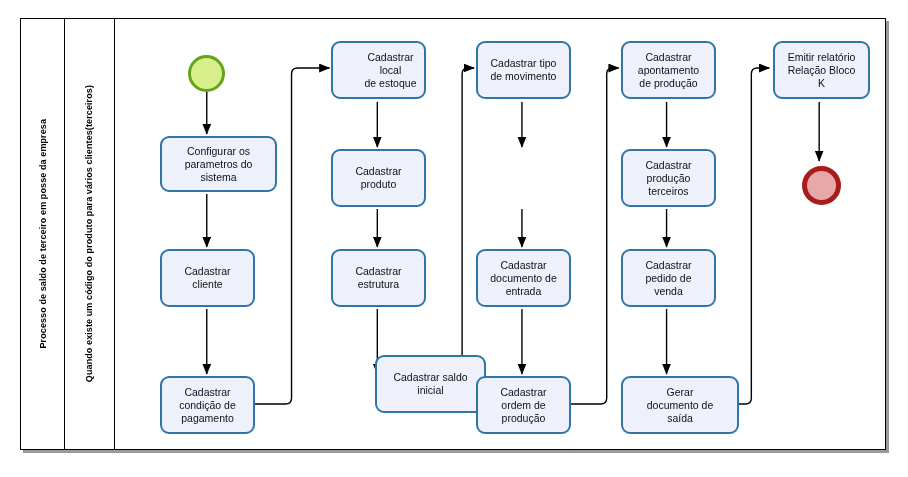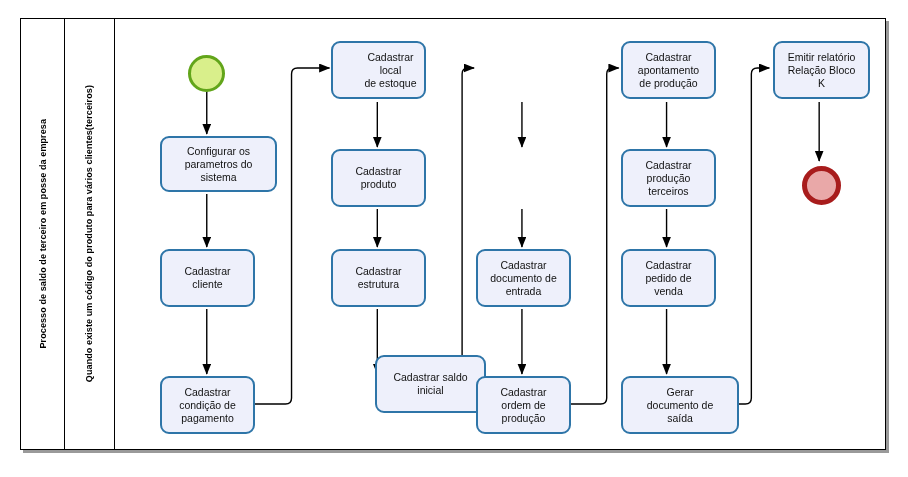--- a/index.html
+++ b/index.html
@@ -190,20 +190,22 @@
 
       <div class="task" style="left:217px; top:22px; width:95px; height:58px;padding-left:28px;">Cadastrar local
 de estoque</div>
       <div class="task" style="left:217px; top:130px; width:95px; height:58px;">Cadastrar
 produto</div>
       <div class="task" style="left:217px; top:230px; width:95px; height:58px;">Cadastrar
 estrutura</div>
       <div class="task" style="left:217px; top:336px; width:111px; height:58px;margin-left:44px;">Cadastrar saldo
 inicial</div>
 
+      <div class="task" style="left:362px; top:22px; width:95px; height:58px;">Cadastrar tipo
+de movimento</div>
       <div class="task" style="left:362px; top:230px; width:95px; height:58px;">Cadastrar
 documento de
 entrada</div>
       <div class="task" style="left:362px; top:357px; width:95px; height:58px;">Cadastrar
 ordem de
 produção</div>
 
       <div class="task" style="left:507px; top:22px; width:95px; height:58px;">Cadastrar
 apontamento
 de produção</div>

